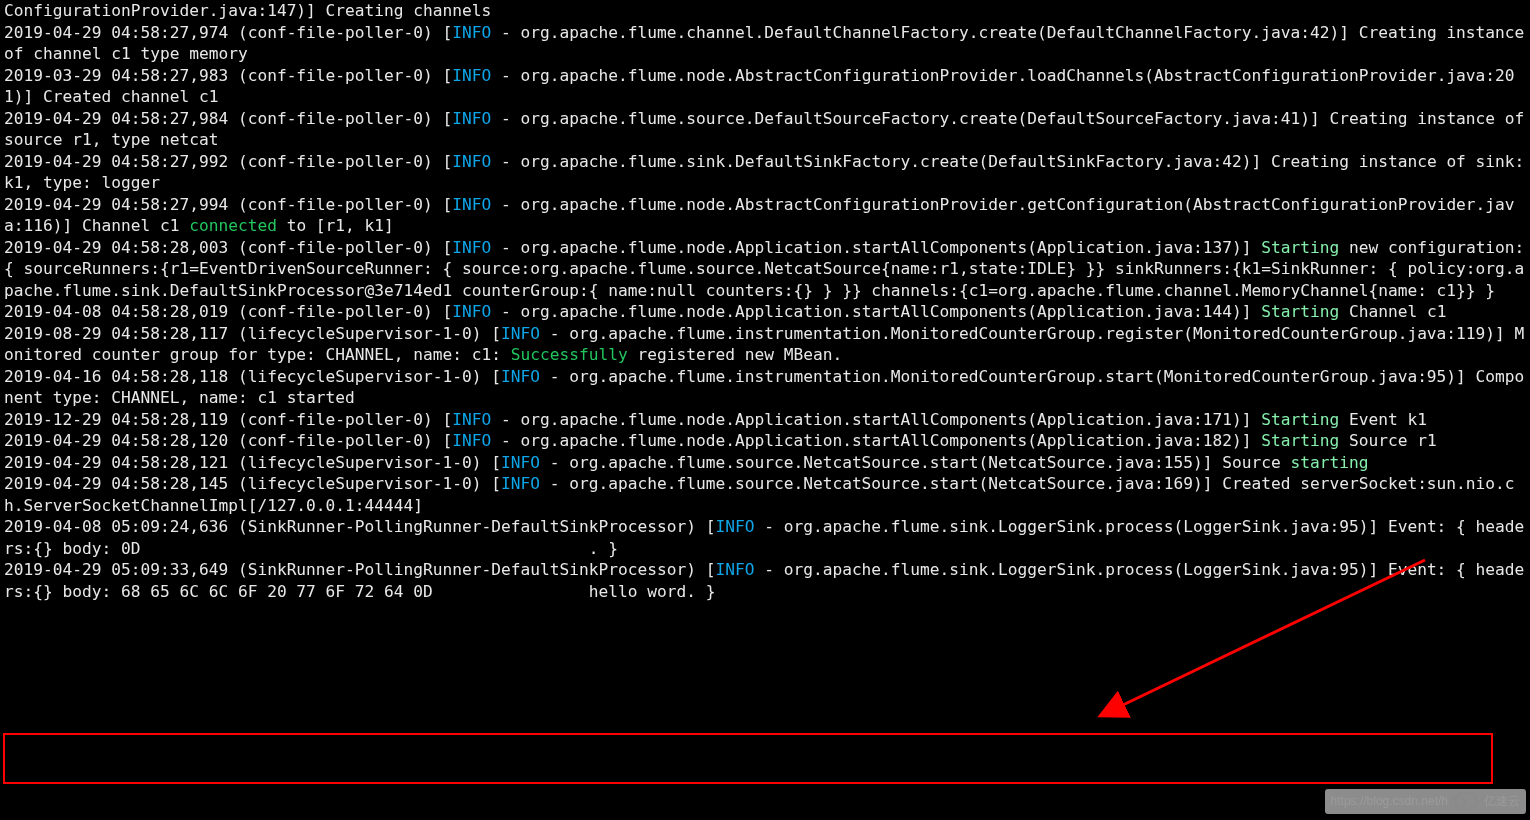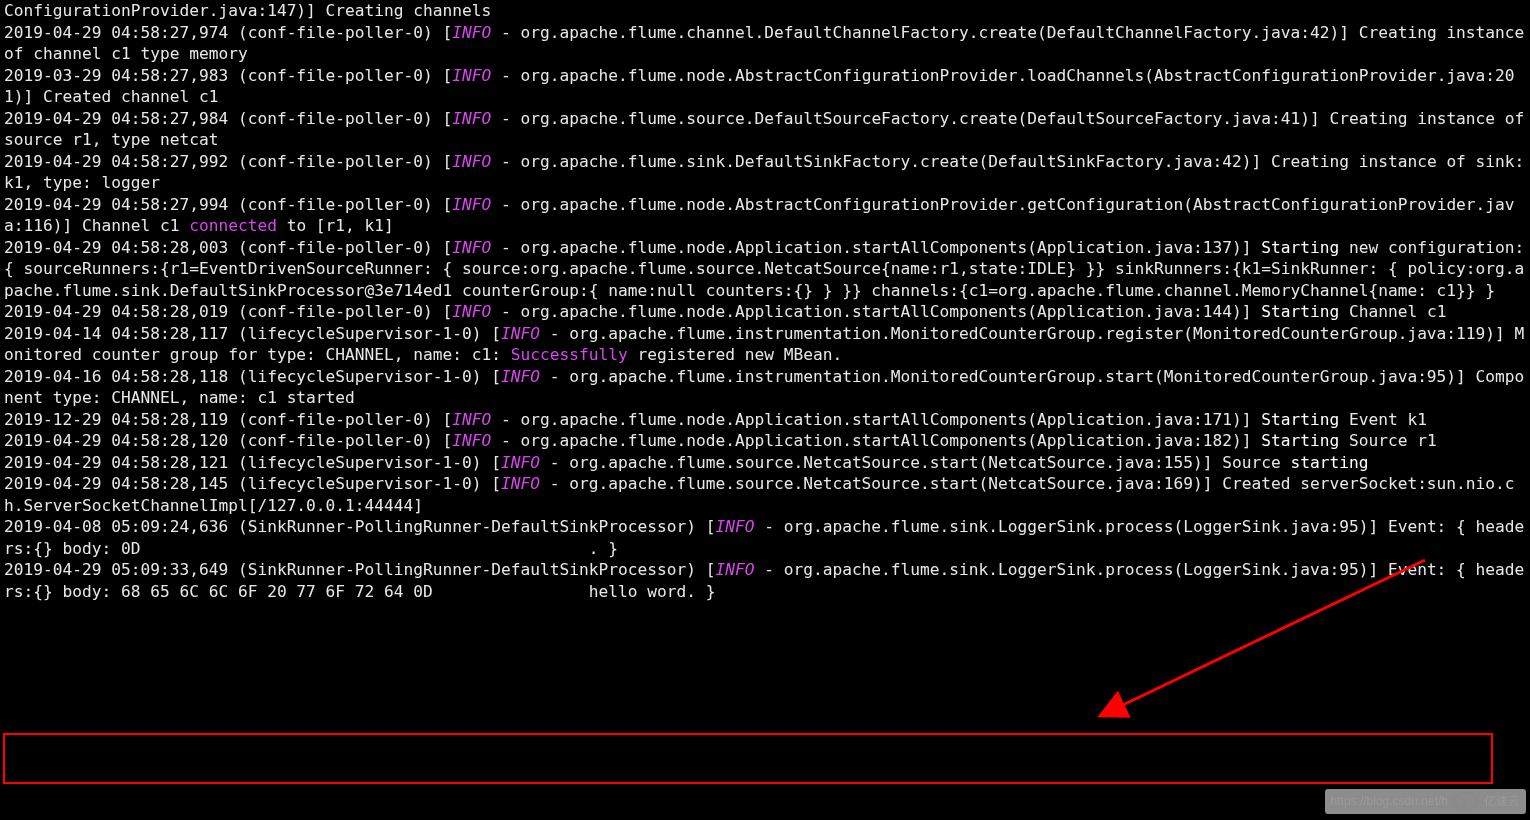--- a/index.html
+++ b/index.html
@@ -14,23 +14,23 @@
     height: 820px;
     overflow: hidden;
     position: relative;
   }
   pre {
     margin: 0;
     white-space: pre-wrap;
     word-break: break-all;
     padding: 0 4px;
   }
-  .info  { color: #d946ef; font-style: italic; }
-  .cyan  { color: #ffffff; }
-  .green { color: #d946ef; }
+  .info  { color: #0ea5e9; }
+  .cyan  { color: #86efac; }
+  .green { color: #22c55e; }
   .highlight-box {
     position: absolute;
     border: 2px solid #ff0000;
     pointer-events: none;
   }
   .arrow {
     position: absolute;
     pointer-events: none;
   }
   .watermark {
@@ -68,22 +68,22 @@
 </head>
 <body>
 
 <pre id="terminal"><span><span>ConfigurationProvider.java:147)] Creating channels</span></span>
 <span><span>2019-04-29 04:58:27,974 (conf-file-poller-0) [</span><span class="info">INFO</span><span> - org.apache.flume.channel.DefaultChannelFactory.create(DefaultChannelFactory.java:42)] Creating instance of channel c1 type memory</span></span>
 <span><span>2019-03-29 04:58:27,983 (conf-file-poller-0) [</span><span class="info">INFO</span><span> - org.apache.flume.node.AbstractConfigurationProvider.loadChannels(AbstractConfigurationProvider.java:201)] Created channel c1</span></span>
 <span><span>2019-04-29 04:58:27,984 (conf-file-poller-0) [</span><span class="info">INFO</span><span> - org.apache.flume.source.DefaultSourceFactory.create(DefaultSourceFactory.java:41)] Creating instance of source r1, type netcat</span></span>
 <span><span>2019-04-29 04:58:27,992 (conf-file-poller-0) [</span><span class="info">INFO</span><span> - org.apache.flume.sink.DefaultSinkFactory.create(DefaultSinkFactory.java:42)] Creating instance of sink: k1, type: logger</span></span>
 <span><span>2019-04-29 04:58:27,994 (conf-file-poller-0) [</span><span class="info">INFO</span><span> - org.apache.flume.node.AbstractConfigurationProvider.getConfiguration(AbstractConfigurationProvider.java:116)] Channel c1 </span><span class="green">connected</span><span> to [r1, k1]</span></span>
 <span><span>2019-04-29 04:58:28,003 (conf-file-poller-0) [</span><span class="info">INFO</span><span> - org.apache.flume.node.Application.startAllComponents(Application.java:137)] </span><span class="cyan">Starting</span><span> new configuration:{ sourceRunners:{r1=EventDrivenSourceRunner: { source:org.apache.flume.source.NetcatSource{name:r1,state:IDLE} }} sinkRunners:{k1=SinkRunner: { policy:org.apache.flume.sink.DefaultSinkProcessor@3e714ed1 counterGroup:{ name:null counters:{} } }} channels:{c1=org.apache.flume.channel.MemoryChannel{name: c1}} }</span></span>
-<span><span>2019-04-29 04:58:28,019 (conf-file-poller-0) [</span><span class="info">INFO</span><span> - org.apache.flume.node.Application.startAllComponents(Application.java:144)] </span><span class="cyan">Starting</span><span> Channel c1</span></span>
-<span><span>2019-04-14 04:58:28,117 (lifecycleSupervisor-1-0) [</span><span class="info">INFO</span><span> - org.apache.flume.instrumentation.MonitoredCounterGroup.register(MonitoredCounterGroup.java:119)] Monitored counter group for type: CHANNEL, name: c1: </span><span class="green">Successfully</span><span> registered new MBean.</span></span>
+<span><span>2019-04-08 04:58:28,019 (conf-file-poller-0) [</span><span class="info">INFO</span><span> - org.apache.flume.node.Application.startAllComponents(Application.java:144)] </span><span class="cyan">Starting</span><span> Channel c1</span></span>
+<span><span>2019-08-29 04:58:28,117 (lifecycleSupervisor-1-0) [</span><span class="info">INFO</span><span> - org.apache.flume.instrumentation.MonitoredCounterGroup.register(MonitoredCounterGroup.java:119)] Monitored counter group for type: CHANNEL, name: c1: </span><span class="green">Successfully</span><span> registered new MBean.</span></span>
 <span><span>2019-04-16 04:58:28,118 (lifecycleSupervisor-1-0) [</span><span class="info">INFO</span><span> - org.apache.flume.instrumentation.MonitoredCounterGroup.start(MonitoredCounterGroup.java:95)] Component type: CHANNEL, name: c1 started</span></span>
 <span><span>2019-12-29 04:58:28,119 (conf-file-poller-0) [</span><span class="info">INFO</span><span> - org.apache.flume.node.Application.startAllComponents(Application.java:171)] </span><span class="cyan">Starting</span><span> Event k1</span></span>
 <span><span>2019-04-29 04:58:28,120 (conf-file-poller-0) [</span><span class="info">INFO</span><span> - org.apache.flume.node.Application.startAllComponents(Application.java:182)] </span><span class="cyan">Starting</span><span> Source r1</span></span>
 <span><span>2019-04-29 04:58:28,121 (lifecycleSupervisor-1-0) [</span><span class="info">INFO</span><span> - org.apache.flume.source.NetcatSource.start(NetcatSource.java:155)] Source </span><span class="cyan">starting</span></span>
 <span><span>2019-04-29 04:58:28,145 (lifecycleSupervisor-1-0) [</span><span class="info">INFO</span><span> - org.apache.flume.source.NetcatSource.start(NetcatSource.java:169)] Created serverSocket:sun.nio.ch.ServerSocketChannelImpl[/127.0.0.1:44444]</span></span>
 <span><span>2019-04-08 05:09:24,636 (SinkRunner-PollingRunner-DefaultSinkProcessor) [</span><span class="info">INFO</span><span> - org.apache.flume.sink.LoggerSink.process(LoggerSink.java:95)] Event: { headers:{} body: 0D                                              . }</span></span>
 <span><span>2019-04-29 05:09:33,649 (SinkRunner-PollingRunner-DefaultSinkProcessor) [</span><span class="info">INFO</span><span> - org.apache.flume.sink.LoggerSink.process(LoggerSink.java:95)] Event: { headers:{} body: 68 65 6C 6C 6F 20 77 6F 72 64 0D                hello word. }</span></span></pre>
 
 <div id="hibox" class="highlight-box" style="left: 3px; top: 733px; width: 1486px; height: 47px;"></div>
 

